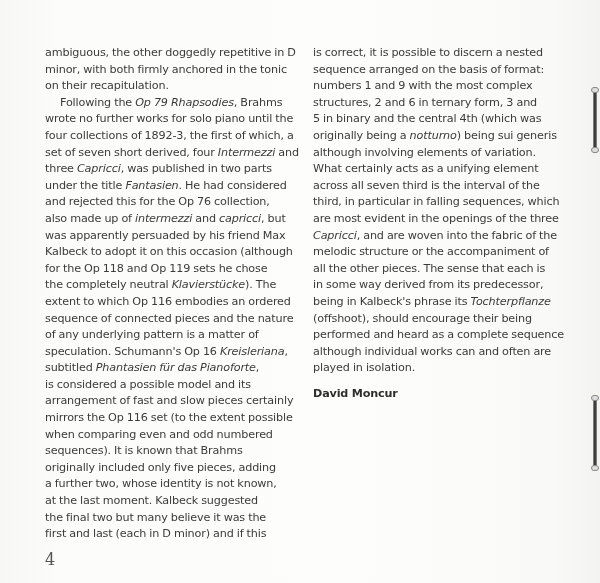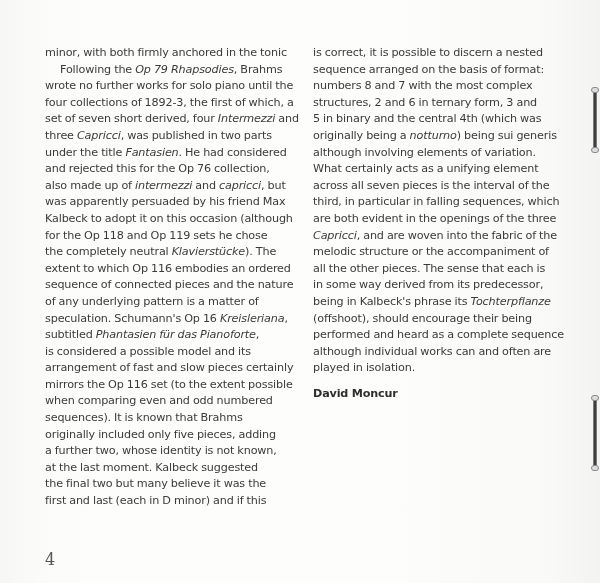--- a/index.html
+++ b/index.html
@@ -74,21 +74,23 @@
     .staple::before { top: -3px; }
     .staple::after { bottom: -3px; }
     .staple-top { top: 90px; height: 60px; }
     .staple-bottom { top: 398px; height: 70px; }
   </style>
 </head>
 <body>
 
 <div class="page">
   <div class="column col-left" id="col-left">
+      <span class="line"><span>ambiguous, the other doggedly repetitive in D</span></span>
       <span class="line"><span>minor, with both firmly anchored in the tonic</span></span>
+      <span class="line"><span>on their recapitulation.</span></span>
       <span class="line indent"><span>Following the </span><i>Op 79 Rhapsodies</i><span>, Brahms</span></span>
       <span class="line"><span>wrote no further works for solo piano until the</span></span>
       <span class="line"><span>four collections of 1892-3, the first of which, a</span></span>
       <span class="line"><span>set of seven short derived, four </span><i>Intermezzi</i><span> and</span></span>
       <span class="line"><span>three </span><i>Capricci</i><span>, was published in two parts</span></span>
       <span class="line"><span>under the title </span><i>Fantasien</i><span>. He had considered</span></span>
       <span class="line"><span>and rejected this for the Op 76 collection,</span></span>
       <span class="line"><span>also made up of </span><i>intermezzi</i><span> and </span><i>capricci</i><span>, but</span></span>
       <span class="line"><span>was apparently persuaded by his friend Max</span></span>
       <span class="line"><span>Kalbeck to adopt it on this occasion (although</span></span>
@@ -107,29 +109,29 @@
       <span class="line"><span>originally included only five pieces, adding</span></span>
       <span class="line"><span>a further two, whose identity is not known,</span></span>
       <span class="line"><span>at the last moment. Kalbeck suggested</span></span>
       <span class="line"><span>the final two but many believe it was the</span></span>
       <span class="line"><span>first and last (each in D minor) and if this</span></span>
     </div>
   <div class="column col-right" id="col-right">
     <div id="col-right-lines">
         <span class="line"><span>is correct, it is possible to discern a nested</span></span>
         <span class="line"><span>sequence arranged on the basis of format:</span></span>
-        <span class="line"><span>numbers 8 and 7 with the most complex</span></span>
+        <span class="line"><span>numbers 1 and 9 with the most complex</span></span>
         <span class="line"><span>structures, 2 and 6 in ternary form, 3 and</span></span>
         <span class="line"><span>5 in binary and the central 4th (which was</span></span>
         <span class="line"><span>originally being a </span><i>notturno</i><span>) being sui generis</span></span>
         <span class="line"><span>although involving elements of variation.</span></span>
         <span class="line"><span>What certainly acts as a unifying element</span></span>
-        <span class="line"><span>across all seven pieces is the interval of the</span></span>
+        <span class="line"><span>across all seven third is the interval of the</span></span>
         <span class="line"><span>third, in particular in falling sequences, which</span></span>
-        <span class="line"><span>are both evident in the openings of the three</span></span>
+        <span class="line"><span>are most evident in the openings of the three</span></span>
         <span class="line"><i>Capricci</i><span>, and are woven into the fabric of the</span></span>
         <span class="line"><span>melodic structure or the accompaniment of</span></span>
         <span class="line"><span>all the other pieces. The sense that each is</span></span>
         <span class="line"><span>in some way derived from its predecessor,</span></span>
         <span class="line"><span>being in Kalbeck's phrase its </span><i>Tochterpflanze</i></span>
         <span class="line"><span>(offshoot), should encourage their being</span></span>
         <span class="line"><span>performed and heard as a complete sequence</span></span>
         <span class="line"><span>although individual works can and often are</span></span>
         <span class="line"><span>played in isolation.</span></span>
       </div>

